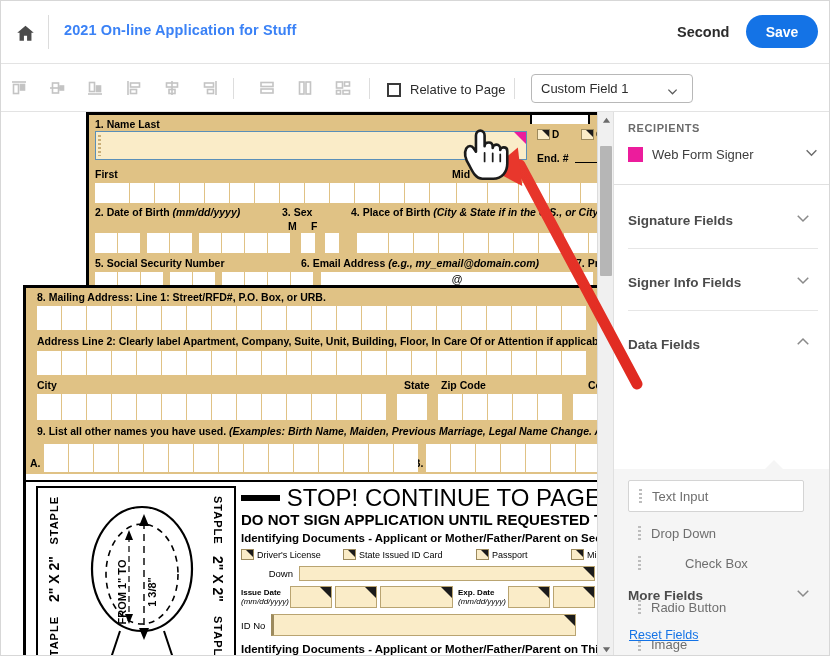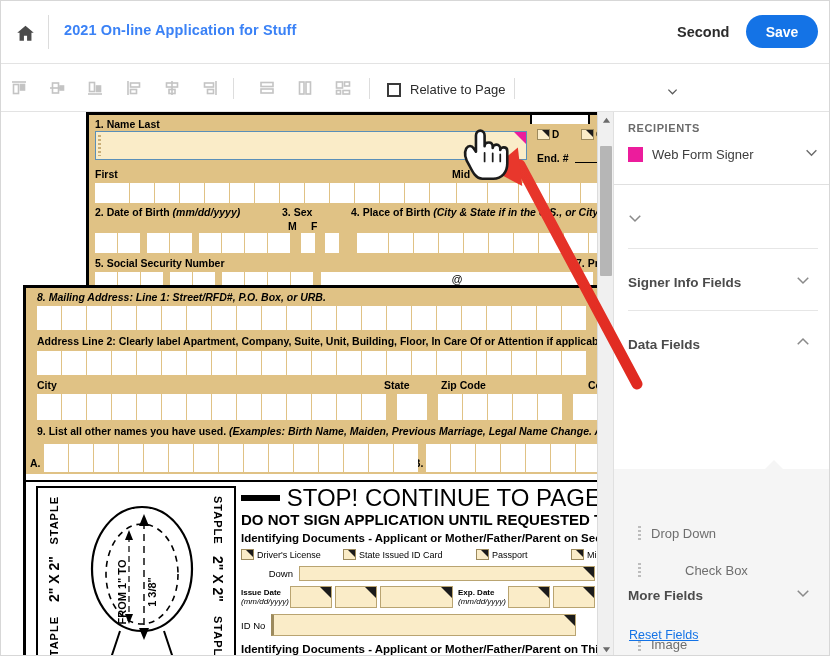--- a/index.html
+++ b/index.html
@@ -418,20 +418,21 @@
     <div class="tb-sep" style="left:368px"></div>
 
     <div class="rel-check-wrap">
       <span class="rel-box"></span>
       <span class="rel-label">Relative to Page</span>
     </div>
 
     <div class="tb-sep" style="left:513px"></div>
   </div>
 
+  <div class="cf-select">Custom Field 1</div>
   <div class="cf-caret">
     <svg width="11" height="11" viewBox="0 0 12 12">
         <path d="M1.5 4 L6 8.5 L10.5 4" fill="none" stroke="#5a5a5a" stroke-width="1.4"></path>
       </svg>
   </div>
 
   <div class="canvas">
 
     <div class="page-upper">
 
@@ -513,20 +514,23 @@
           <div class="cell" style="width:24px"></div>
           <div class="cell" style="width:24px"></div>
           <div class="cell" style="width:24px"></div>
           <div class="cell" style="width:24px"></div>
           <div class="cell" style="width:24px"></div>
           <div class="cell" style="width:24px"></div>
       </div>
 
       <div class="tan" style="position:absolute;left:0;top:140px;width:527px;height:16px;">
         <div class="flabel" style="position:absolute;left:6px;top:2px;">5.  Social Security Number</div>
+        <div class="flabel" style="position:absolute;left:212px;top:2px;">
+          <span>6.  Email Address</span> <i>(e.g., my_email@domain.com)</i>
+        </div>
         <div class="flabel" style="position:absolute;left:487px;top:2px;">7.  Pri</div>
       </div>
       <div class="cellrow" style="position:absolute;left:0;top:156px;width:527px;height:17px;">
         <div class="cell" style="width:22px;margin-left:6px;"></div>
           <div class="cell" style="width:22px"></div>
           <div class="cell" style="width:22px"></div>
         <div class="cell" style="width:22px;margin-left:6px;"></div>
           <div class="cell" style="width:22px"></div>
         <div class="cell" style="width:22px;margin-left:6px;"></div>
           <div class="cell" style="width:22px"></div>
@@ -535,21 +539,21 @@
         <div class="cell" style="width:272px;margin-left:7px;position:relative;">
           <span style="position:absolute;left:50%;top:1px;transform:translateX(-50%);font-size:11px;">@</span>
         </div>
         <div class="cell" style="width:22px;margin-left:6px;"></div>
       </div>
     </div>
 
     <div class="page-lower">
 
       <div class="tan" style="position:absolute;left:0;top:0;width:590px;height:17px;">
-        <div class="flabel" style="position:absolute;left:11px;top:3px;font-style:italic;">8.  Mailing Address: Line 1: Street/RFD#, P.O. Box, or URB.</div>
+        <div class="flabel" style="position:absolute;left:11px;top:3px;">8.  Mailing Address: Line 1: Street/RFD#, P.O. Box, or URB.</div>
       </div>
       <div class="cellrow" style="position:absolute;left:0;top:17px;width:590px;height:26px;">
         <div class="cell" style="width:24px;margin-left:11px;height:24px;"></div>
           <div class="cell" style="width:24px;height:24px;"></div>
           <div class="cell" style="width:24px;height:24px;"></div>
           <div class="cell" style="width:24px;height:24px;"></div>
           <div class="cell" style="width:24px;height:24px;"></div>
           <div class="cell" style="width:24px;height:24px;"></div>
           <div class="cell" style="width:24px;height:24px;"></div>
           <div class="cell" style="width:24px;height:24px;"></div>
@@ -592,21 +596,21 @@
           <div class="cell" style="width:24px;height:24px;"></div>
           <div class="cell" style="width:24px;height:24px;"></div>
           <div class="cell" style="width:24px;height:24px;"></div>
           <div class="cell" style="width:24px;height:24px;"></div>
           <div class="cell" style="width:24px;height:24px;"></div>
           <div class="cell" style="width:24px;height:24px;"></div>
       </div>
 
       <div class="tan" style="position:absolute;left:0;top:88px;width:590px;height:17px;">
         <div class="flabel" style="position:absolute;left:11px;top:3px;">City</div>
-        <div class="flabel" style="position:absolute;left:358px;top:3px;">State</div>
+        <div class="flabel" style="position:absolute;left:378px;top:3px;">State</div>
         <div class="flabel" style="position:absolute;left:415px;top:3px;">Zip Code</div>
         <div class="flabel" style="position:absolute;left:562px;top:3px;">Country</div>
       </div>
       <div class="cellrow" style="position:absolute;left:0;top:105px;width:590px;height:28px;">
         <div class="cell" style="width:24px;margin-left:11px;height:26px;"></div>
           <div class="cell" style="width:24px;height:26px;"></div>
           <div class="cell" style="width:24px;height:26px;"></div>
           <div class="cell" style="width:24px;height:26px;"></div>
           <div class="cell" style="width:24px;height:26px;"></div>
           <div class="cell" style="width:24px;height:26px;"></div>
@@ -795,20 +799,21 @@
       <span>
         <svg width="13" height="13" viewBox="0 0 12 12">
             <path d="M1.5 4 L6 8.5 L10.5 4" fill="none" stroke="#6b6b6b" stroke-width="1.3"></path>
           </svg>
       </span>
     </div>
 
     <div class="hr-full" style="top:72px;"></div>
 
     <div class="acc-row" style="top:80px;">
+      <span class="acc-title">Signature Fields</span>
       <span>
         <svg width="14" height="14" viewBox="0 0 12 12">
             <path d="M1.5 4 L6 8.5 L10.5 4" fill="none" stroke="#8a8a8a" stroke-width="1.3"></path>
           </svg>
       </span>
     </div>
     <div class="hr-light" style="top:136px;"></div>
 
     <div class="acc-row" style="top:142px;">
       <span class="acc-title">Signer Info Fields</span>
@@ -824,27 +829,35 @@
       <span class="acc-title">Data Fields</span>
       <span>
         <svg width="14" height="14" viewBox="0 0 12 12">
             <path d="M1.5 8 L6 3.5 L10.5 8" fill="none" stroke="#8a8a8a" stroke-width="1.3"></path>
           </svg>
       </span>
     </div>
 
     <div class="fieldlist">
       <span class="fl-arrow"></span>
+      <div class="fl-item sel" style="top:11px;">
+        <span class="grip"></span>
+        <span>Text Input</span>
+      </div>
       <div class="fl-item" style="top:48px;">
         <span class="grip"></span>
         <span>Drop Down</span>
       </div>
-      <div class="fl-item" style="top:85px;gap:44px;">
+      <div class="fl-item" style="top:78px;gap:44px;">
         <span class="grip"></span>
         <span>Check Box</span>
+      </div>
+      <div class="fl-item" style="top:122px;">
+        <span class="grip"></span>
+        <span>Radio Button</span>
       </div>
       <div class="fl-item" style="top:159px;">
         <span class="grip"></span>
         <span>Image</span>
       </div>
     </div>
 
     <div class="acc-row" style="top:455px;">
       <span class="acc-title">More Fields</span>
       <span>

